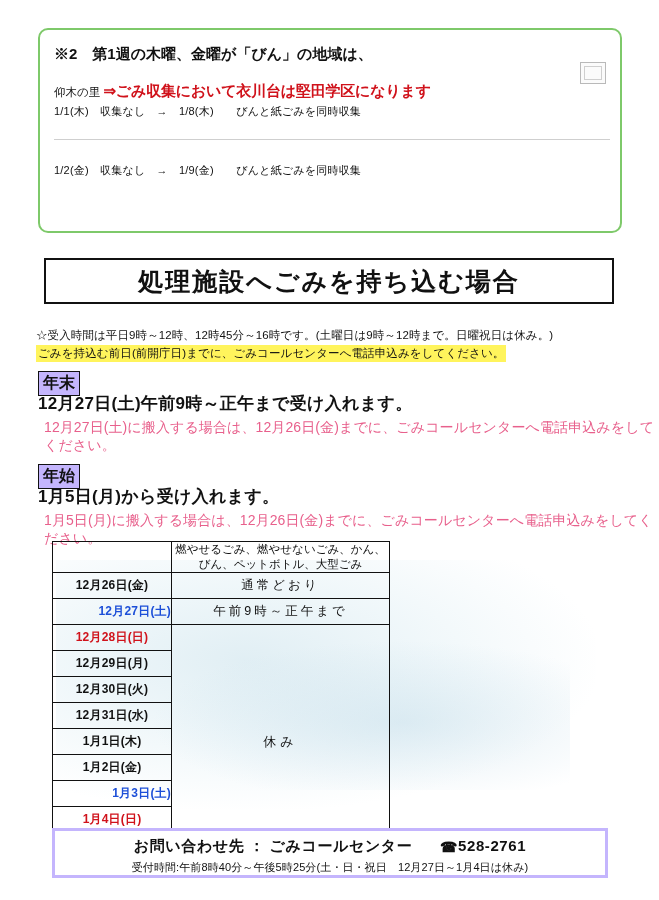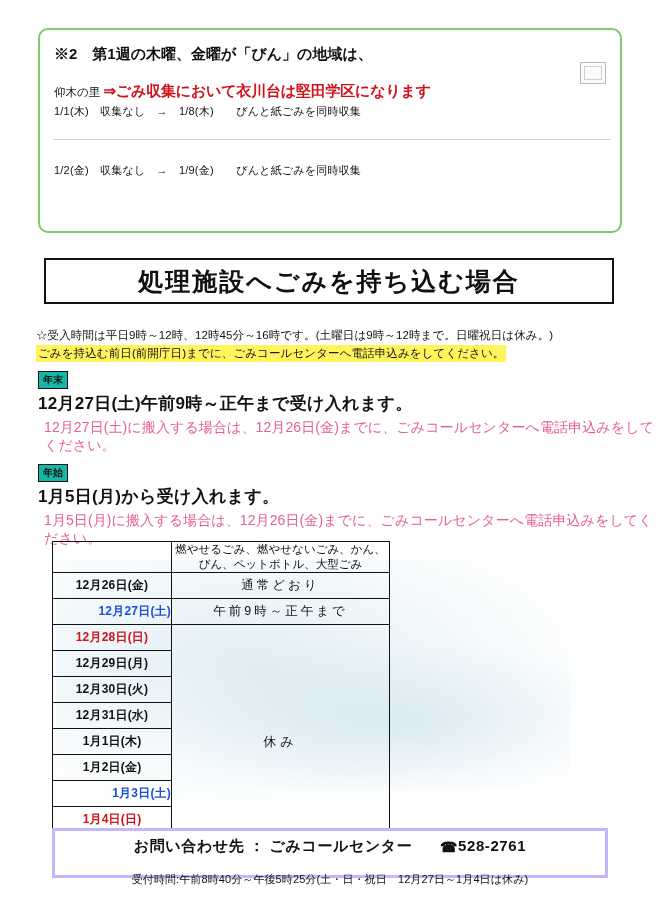--- a/index.html
+++ b/index.html
@@ -134,23 +134,23 @@
     padding: 1px 2px;
     color: #111;
     letter-spacing: 0.1px;
   }
 
   
   .tag {
     position: absolute;
     border: 1px solid #111;
     padding: 1px 4px;
-    font-size: 10px;
-    font-weight: bold;
-    background: #14b8a6;
+    font-size: 16px;
+    font-weight: bold;
+    background: #c4b5fd;
     color: #111;
     box-sizing: border-box;
   }
   .tag.t1 { left: 38px; top: 371px; }
   .tag.t2 { left: 38px; top: 464px; }
 
   .big-line {
     position: absolute;
     left: 38px;
     font-size: 17px;
@@ -242,21 +242,21 @@
     text-align: center;
   }
   .footer-main {
     margin-top: 6px;
     font-size: 15px;
     font-weight: bold;
     color: #111;
     letter-spacing: 0.6px;
   }
   .footer-sub {
-    margin-top: 16px;
+    margin-top: 4px;
     font-size: 11px;
     color: #111;
     letter-spacing: 0.1px;
   }
   .tel-ico {
     display: inline-block;
     transform: translateY(1px);
     font-size: 14px;
   }
 </style>

